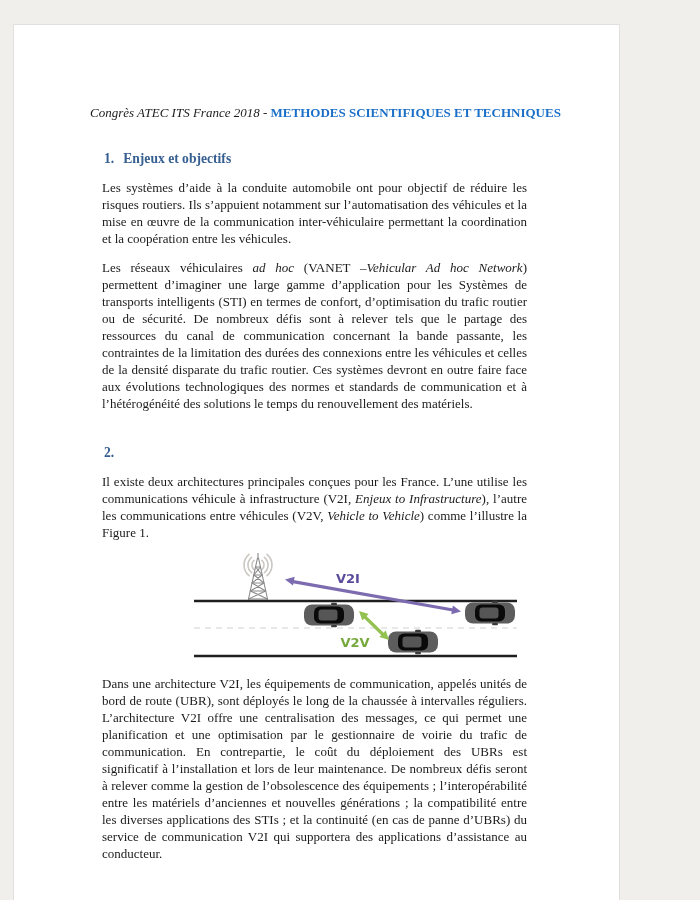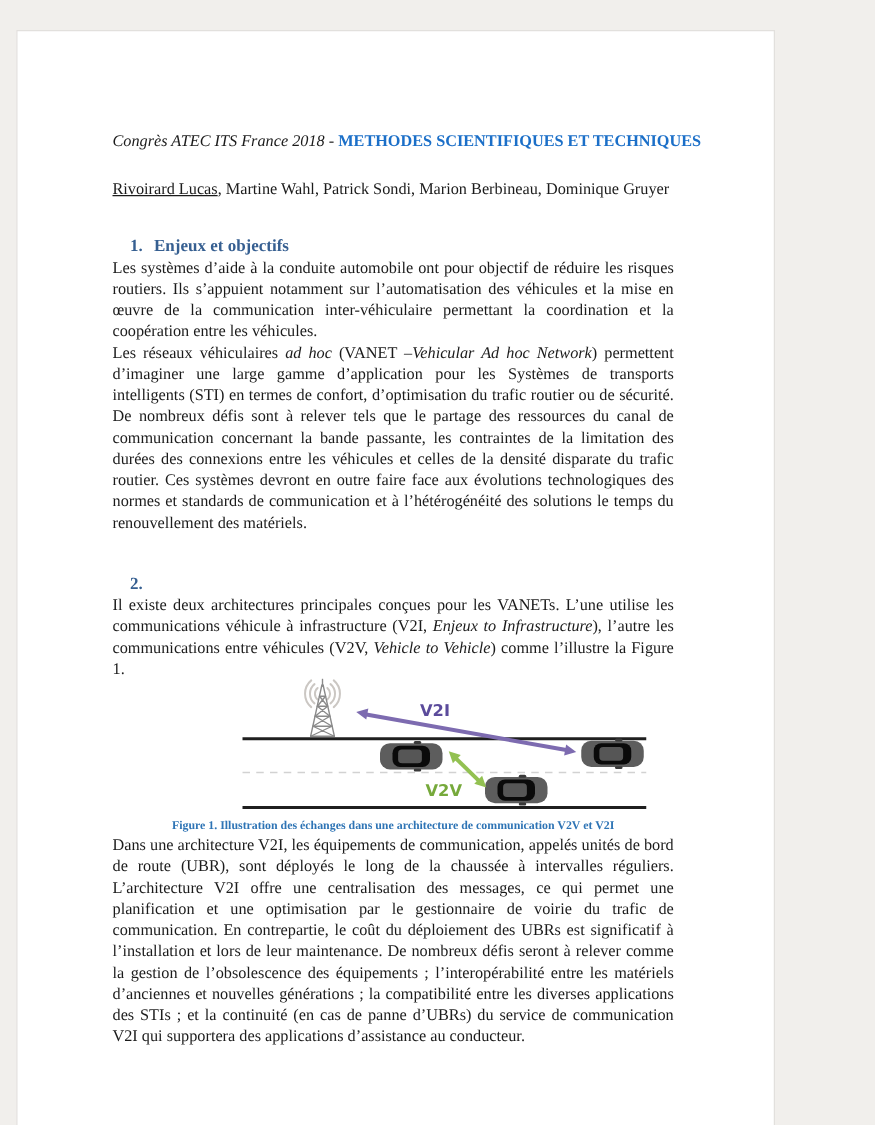--- a/index.html
+++ b/index.html
@@ -43,21 +43,21 @@
     margin-top:30px;
     font-size:13.6px;
     font-weight:bold;
     color:#365f91;
     display:flex;
     gap:9px;
     padding-left:14px;
   }
   #sec2-heading{margin-top:33px;}
   p.body{
-    margin:0;
+    margin:12px;
     font-size:13px;
     line-height:17px;
     text-align:justify;
   }
   .p1{margin-top:16px;}
   .p2{margin-top:0;}
   .p3{margin-top:17px;}
   .p4{margin-top:13px;}
   .figure{
     margin-top:0;
@@ -86,38 +86,35 @@
 </head>
 <body>
 
 <div class="page">
 
   <div class="doc-header">
     <span class="conf">Congrès ATEC ITS France 2018 - </span><span class="track">METHODES SCIENTIFIQUES ET TECHNIQUES</span>
   </div>
 
 
-  <div class="authors">
-    <span class="u">Rivoirard Lucas</span><span>, Martine Wahl, Patrick Sondi, Marion Berbineau, Dominique Gruyer</span>
-  </div>
 
   <div class="section-heading" id="sec1-heading">
     <span class="num">1.</span>
     <span>Enjeux et objectifs</span>
   </div>
 
   <p class="body p1">Les systèmes d’aide à la conduite automobile ont pour objectif de réduire les risques routiers. Ils s’appuient notamment sur l’automatisation des véhicules et la mise en œuvre de la communication inter-véhiculaire permettant la coordination et la coopération entre les véhicules.</p>
 
   <p class="body p2"><span>Les réseaux véhiculaires </span><i>ad hoc</i><span> (VANET –</span><i>Vehicular Ad hoc Network</i><span>) permettent d’imaginer une large gamme d’application pour les Systèmes de transports intelligents (STI) en termes de confort, d’optimisation du trafic routier ou de sécurité. De nombreux défis sont à relever tels que le partage des ressources du canal de communication concernant la bande passante, les contraintes de la limitation des durées des connexions entre les véhicules et celles de la densité disparate du trafic routier. Ces systèmes devront en outre faire face aux évolutions technologiques des normes et standards de communication et à l’hétérogénéité des solutions le temps du renouvellement des matériels.</span></p>
 
   <div class="section-heading" id="sec2-heading">
     <span class="num">2.</span>
   </div>
 
-  <p class="body p3"><span>Il existe deux architectures principales conçues pour les VANETs. L’une utilise les communications véhicule à infrastructure (V2I, </span><i>Enjeux to Infrastructure</i><span>), l’autre les communications entre véhicules (V2V, </span><i>Vehicle to Vehicle</i><span>) comme l’illustre la Figure 1.</span></p>
+  <p class="body p3"><span>Il existe deux architectures principales conçues pour les France. L’une utilise les communications véhicule à infrastructure (V2I, </span><i>Enjeux to Infrastructure</i><span>), l’autre les communications entre véhicules (V2V, </span><i>Vehicle to Vehicle</i><span>) comme l’illustre la Figure 1.</span></p>
 
   <div class="figure">
     <svg width="332" height="110" viewBox="0 0 332 110">
       <defs>
         <g id="car">
           <rect x="-25" y="-10.5" width="50" height="21" rx="8" fill="#5d5d5d"></rect>
           <rect x="2" y="-12.3" width="6" height="2.4" rx="1.2" fill="#3a3a3a"></rect>
           <rect x="2" y="9.9" width="6" height="2.4" rx="1.2" fill="#3a3a3a"></rect>
           <rect x="-15" y="-8.5" width="30" height="17" rx="6" fill="#0a0a0a"></rect>
           <rect x="-10.5" y="-5.5" width="19" height="11" rx="3" fill="#565656"></rect>
@@ -161,17 +158,16 @@
         <line x1="171.5" y1="62.5" x2="192" y2="82.5" stroke="#93c152" stroke-width="3.2"></line>
         <polygon points="167,58 170.3,67.5 176.6,61.0" fill="#93c152"></polygon>
         <polygon points="197,87 187.4,84.0 193.7,77.5" fill="#93c152"></polygon>
       </g>
 
       <text class="fig-label" x="156" y="30" text-anchor="middle" fill="#5b4b9b">V2I</text>
       <text class="fig-label" x="163" y="94" text-anchor="middle" fill="#76a93b">V2V</text>
     </svg>
   </div>
 
-  <div class="caption">Figure 1. Illustration des échanges dans une architecture de communication V2V et V2I</div>
 
   <p class="body p4">Dans une architecture V2I, les équipements de communication, appelés unités de bord de route (UBR), sont déployés le long de la chaussée à intervalles réguliers. L’architecture V2I offre une centralisation des messages, ce qui permet une planification et une optimisation par le gestionnaire de voirie du trafic de communication. En contrepartie, le coût du déploiement des UBRs est significatif à l’installation et lors de leur maintenance. De nombreux défis seront à relever comme la gestion de l’obsolescence des équipements ; l’interopérabilité entre les matériels d’anciennes et nouvelles générations ; la compatibilité entre les diverses applications des STIs ; et la continuité (en cas de panne d’UBRs) du service de communication V2I qui supportera des applications d’assistance au conducteur.</p>
 
 </div>
 
 </body></html>

